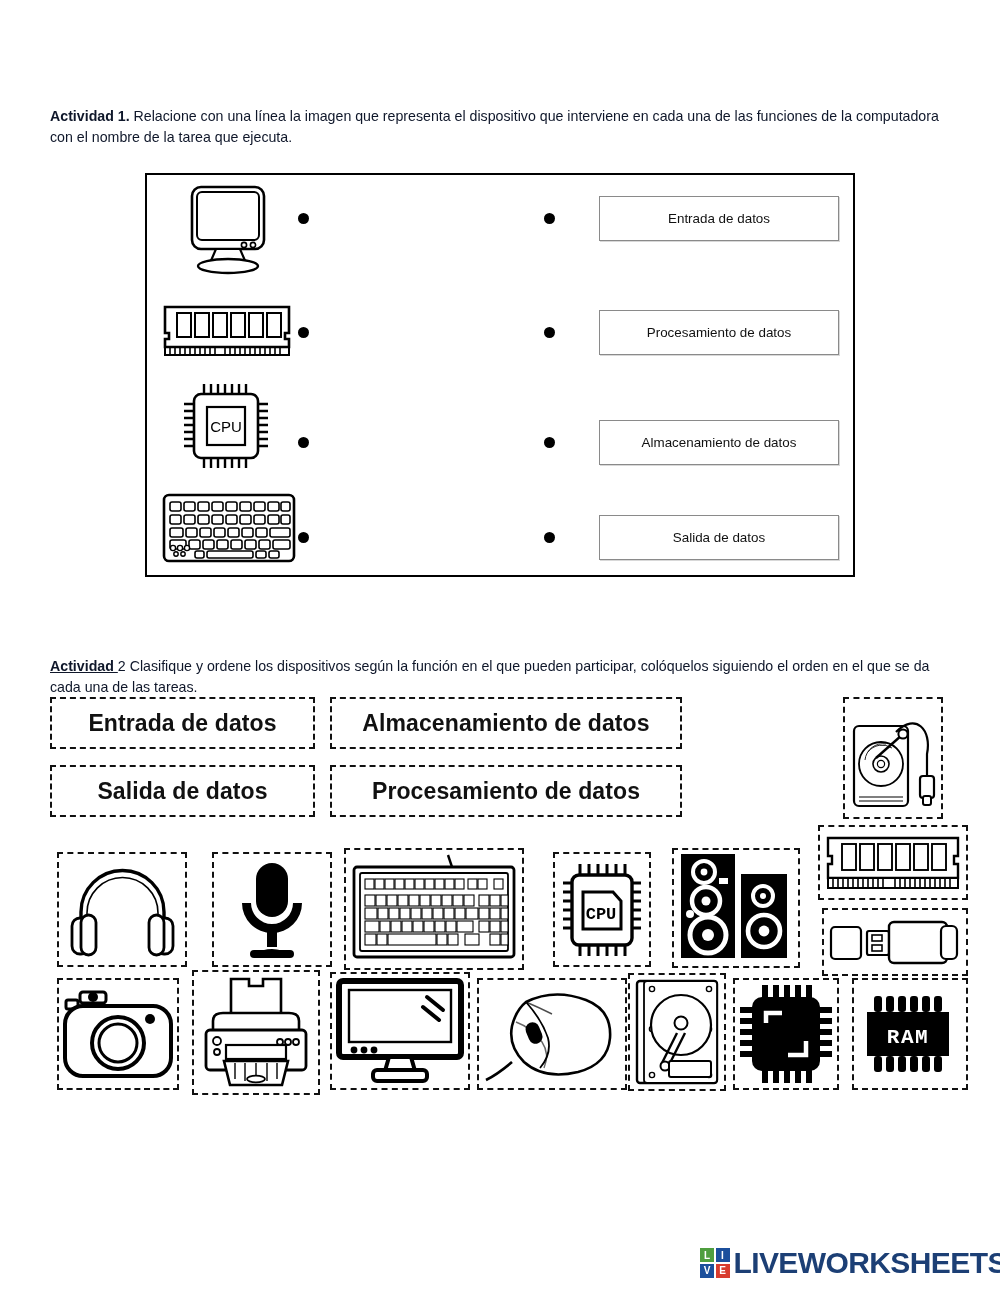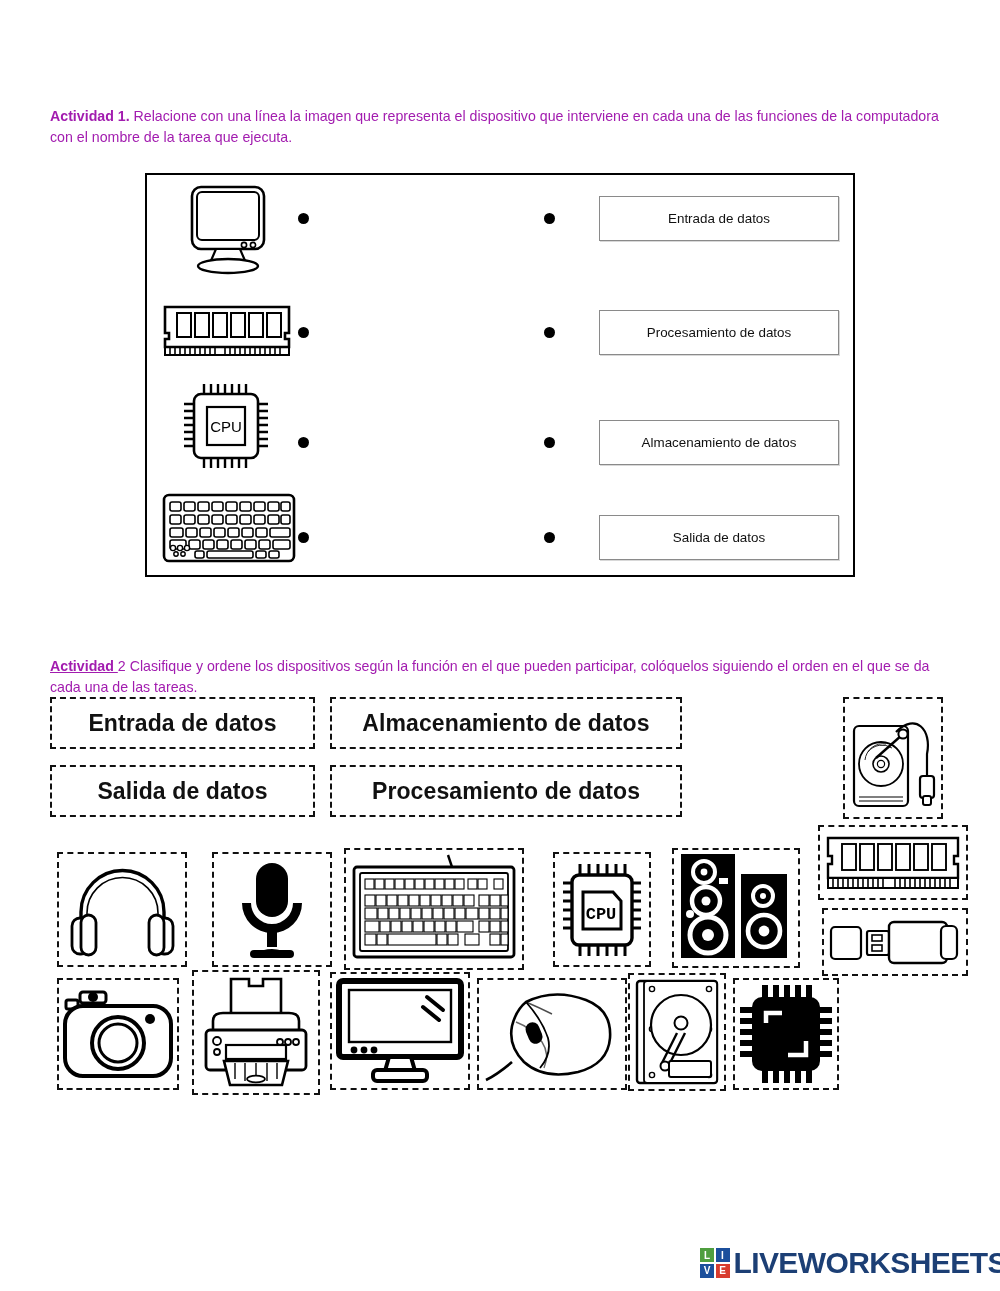--- a/index.html
+++ b/index.html
@@ -4,21 +4,21 @@
 <style>
   html,body{margin:0;padding:0;}
   body{
     width:1000px;height:1291px;background:#ffffff;
     font-family:"Liberation Sans", sans-serif;color:#111;
     position:relative;overflow:hidden;
   }
   .page{position:absolute;inset:0;}
 
   
-  .instr{position:absolute;font-size:14.2px;line-height:1.45;color:#a21caf;}
+  .instr{position:absolute;font-size:14.2px;line-height:1.45;color:#0f172a;}
   #instr1{left:50px;top:106px;width:905px;}
   #instr2{left:50px;top:656px;width:905px;}
   .instr b{font-weight:bold;}
   .instr .uline{font-weight:bold;text-decoration:underline;}
 
   
   #act1-box{
     position:absolute;left:145px;top:173px;width:710px;height:404px;
     border:2.5px solid #000;box-sizing:border-box;background:#fff;
   }
@@ -498,20 +498,40 @@
         <rect x="80" y="46" width="14" height="6"></rect>
           <rect x="80" y="57" width="14" height="6"></rect>
         <rect x="80" y="68" width="14" height="6"></rect>
       </g>
       <rect x="14" y="14" width="68" height="74" rx="10" fill="#000"></rect>
       <path d="M28 40 V30 H44" fill="none" stroke="#fff" stroke-width="4.5"></path>
       <path d="M68 58 V72 H50" fill="none" stroke="#fff" stroke-width="4.5"></path>
     </svg>
   </div>
 
+  <div class="tile" style="left:852px;top:978px;width:116px;height:112px;">
+    <svg width="106" height="100" viewBox="0 0 106 100">
+      <g fill="#000">
+        <rect x="17" y="12" width="8" height="16" rx="3"></rect>
+          <rect x="29" y="12" width="8" height="16" rx="3"></rect>
+        <rect x="41" y="12" width="8" height="16" rx="3"></rect>
+          <rect x="53" y="12" width="8" height="16" rx="3"></rect>
+        <rect x="65" y="12" width="8" height="16" rx="3"></rect>
+          <rect x="77" y="12" width="8" height="16" rx="3"></rect>
+        <rect x="17" y="72" width="8" height="16" rx="3"></rect>
+          <rect x="29" y="72" width="8" height="16" rx="3"></rect>
+        <rect x="41" y="72" width="8" height="16" rx="3"></rect>
+          <rect x="53" y="72" width="8" height="16" rx="3"></rect>
+        <rect x="65" y="72" width="8" height="16" rx="3"></rect>
+          <rect x="77" y="72" width="8" height="16" rx="3"></rect>
+      </g>
+      <rect x="10" y="28" width="82" height="44" fill="#000"></rect>
+      <text x="51" y="59" font-family="Liberation Mono, monospace" font-size="21" font-weight="bold" letter-spacing="1.5" text-anchor="middle" fill="#fff">RAM</text>
+    </svg>
+  </div>
 
   <div id="logo">
     <div class="sq-wrap">
       <div class="sq" style="background: rgb(79, 158, 63);">L</div>
       <div class="sq" style="background: rgb(27, 79, 156);">I</div>
       <div class="sq" style="background: rgb(27, 79, 156);">V</div>
       <div class="sq" style="background: rgb(216, 60, 46);">E</div>
     </div>
     <div class="word" style="color: rgb(28, 63, 117);">LIVEWORKSHEETS</div>
   </div>

